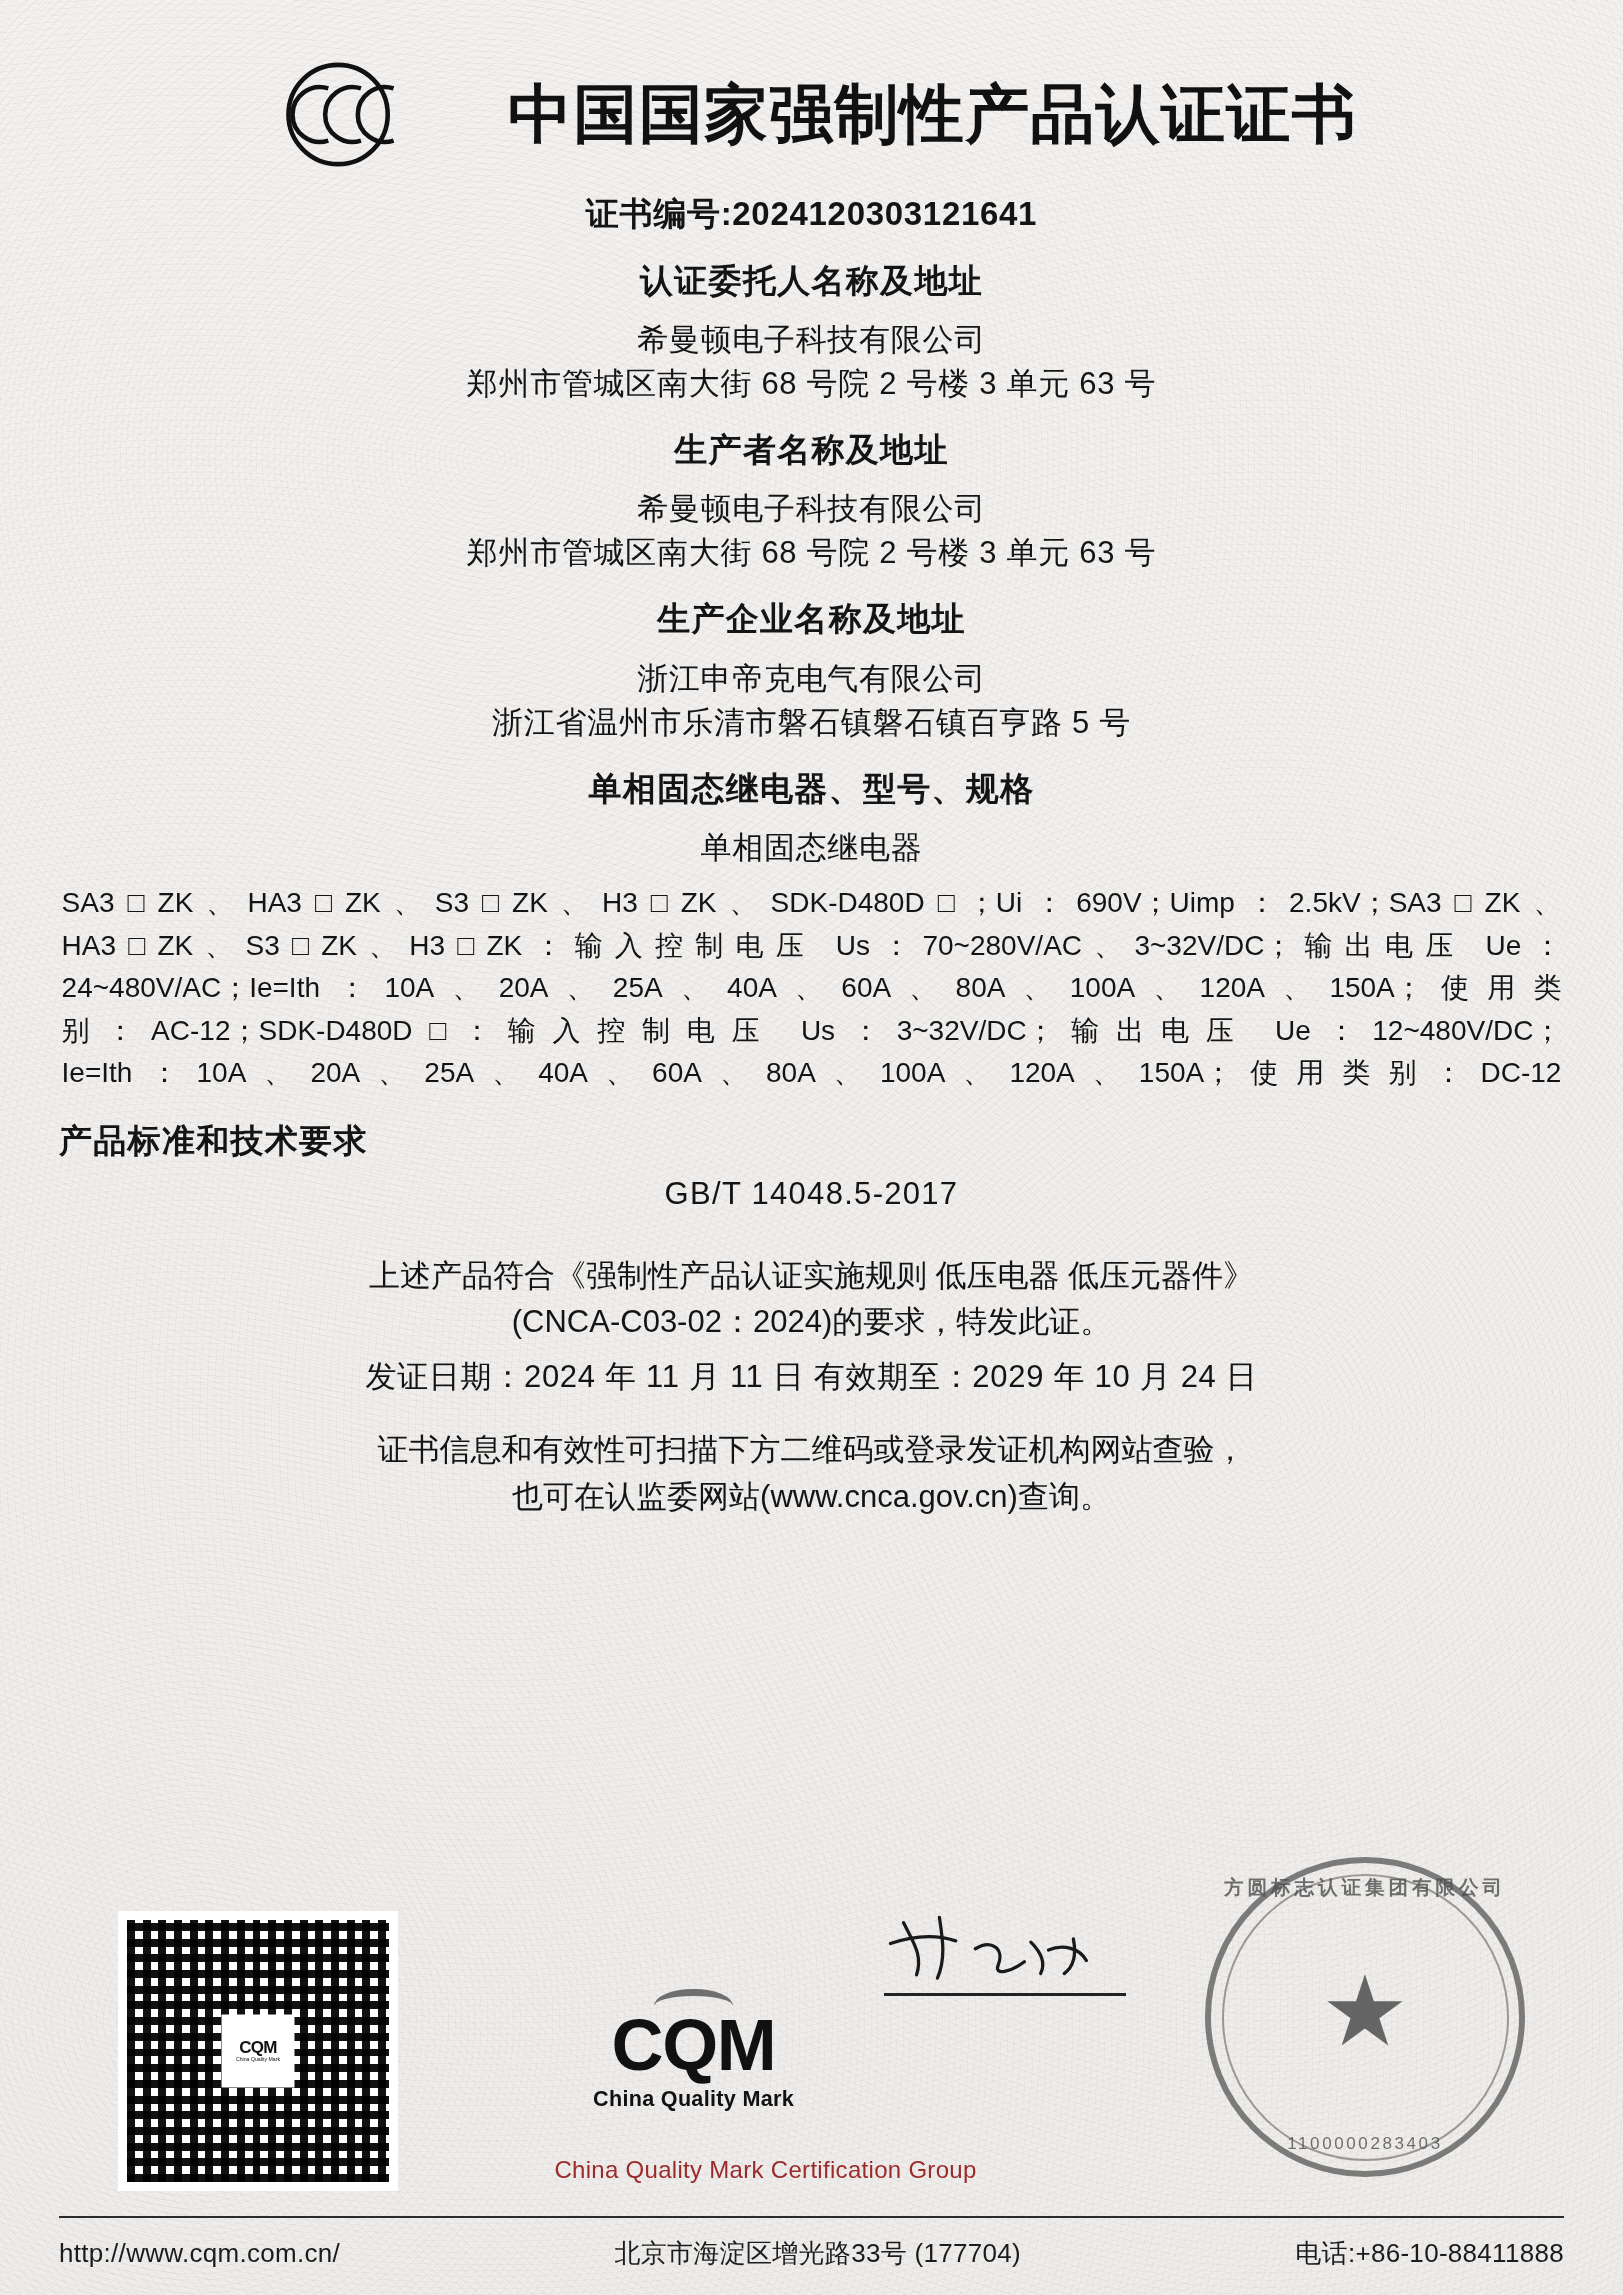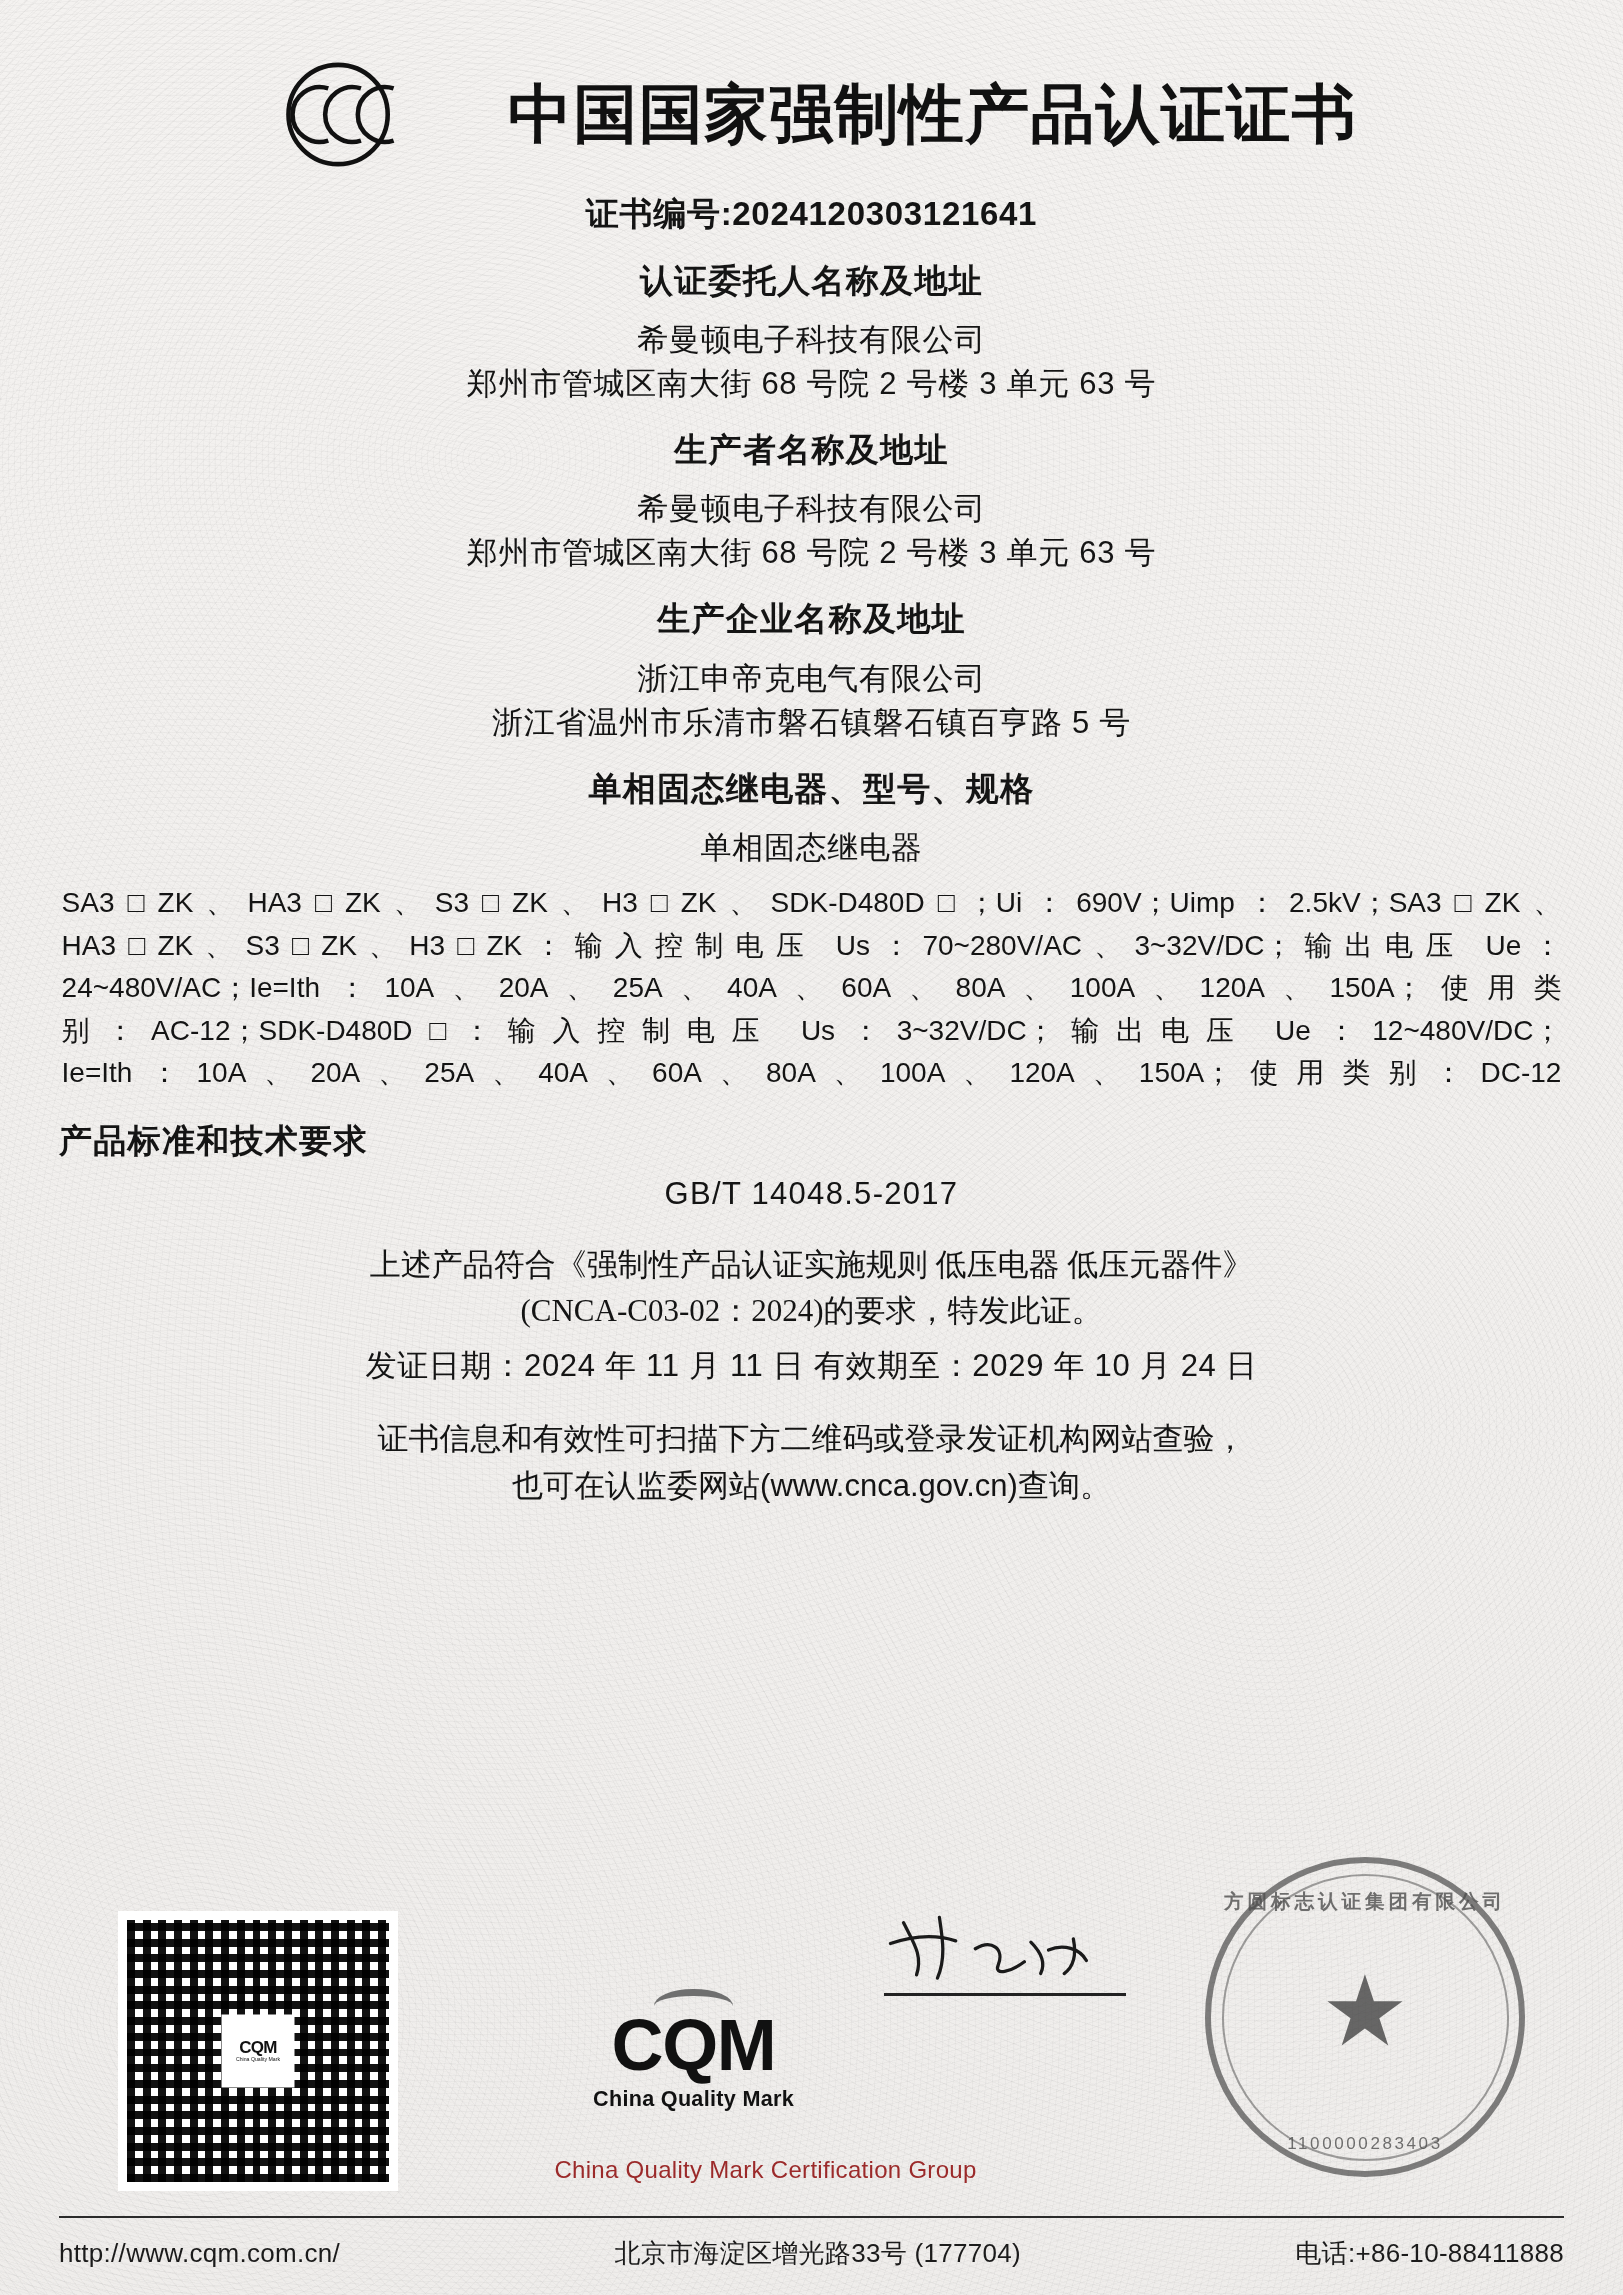--- a/index.html
+++ b/index.html
@@ -108,25 +108,24 @@
     letter-spacing: 1.3px;
   }
   .std-value {
     margin-top: 11.8px;
     text-align: center;
     font-size: 31px;
     letter-spacing: 1.3px;
   }
 
   .statement {
-    margin-top: 30px;
+    margin-top: 41px;
     text-align: center;
     font-size: 31px;
     line-height: 1.5;
-    font-family: Liberation Serif, serif;
   }
   .dates {
     margin-top: 10.5px;
     text-align: center;
     font-size: 31px;
     letter-spacing: 0.7px;
   }
   .verify {
     margin-top: 29px;
     text-align: center;
@@ -276,21 +275,21 @@
     top: 48%;
     transform: translate(-50%,-50%);
     font-size: 98px;
     line-height: 1;
     color: rgba(50,50,50,0.85);
   }
   .seal-text-top {
     position: absolute;
     left: 0;
     right: 0;
-    top: 25px;
+    top: 11px;
     text-align: center;
     font-size: 19.6px;
     font-weight: 700;
     letter-spacing: 3.9px;
     color: rgba(50,50,50,0.8);
   }
   .seal-text-bottom {
     position: absolute;
     left: 0;
     right: 0;

